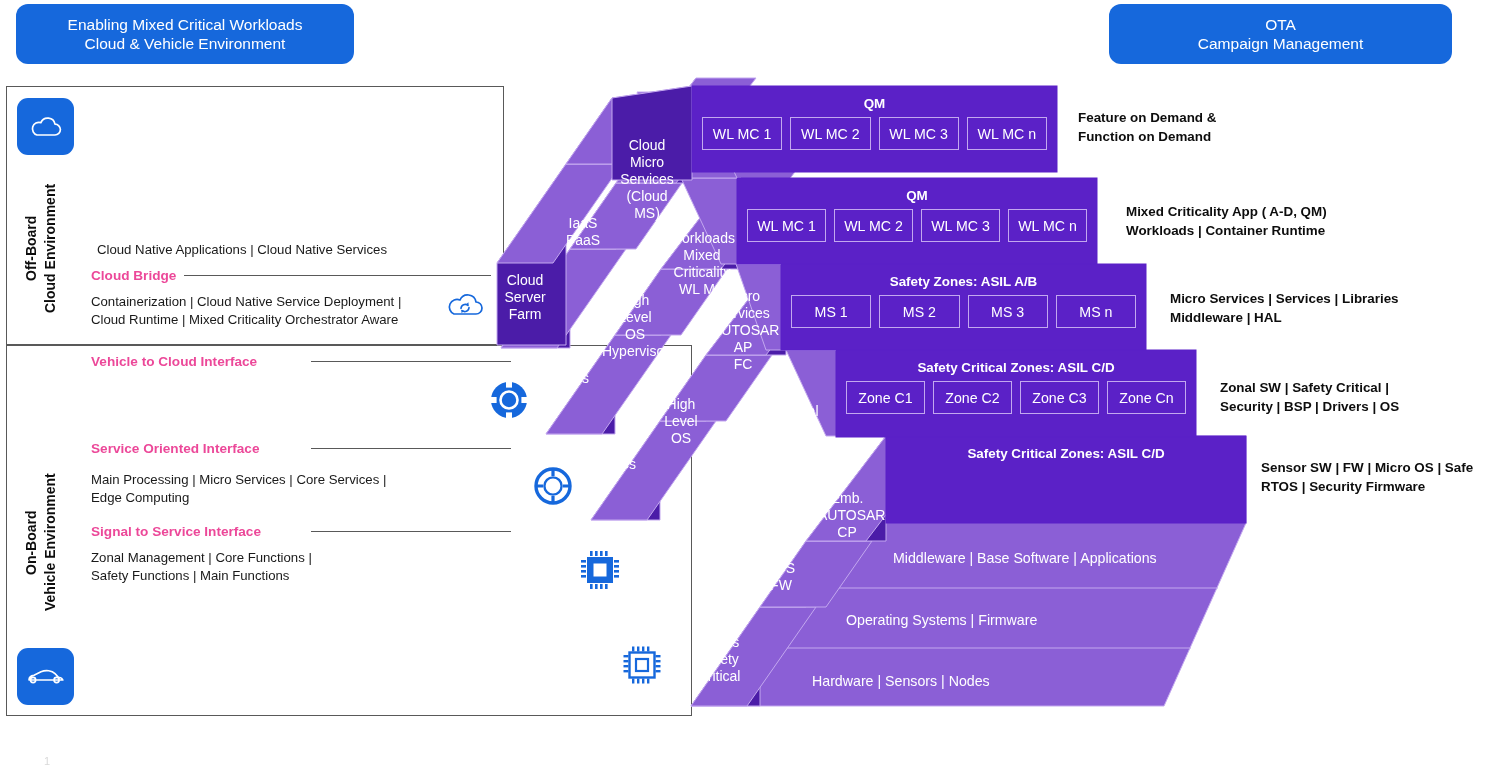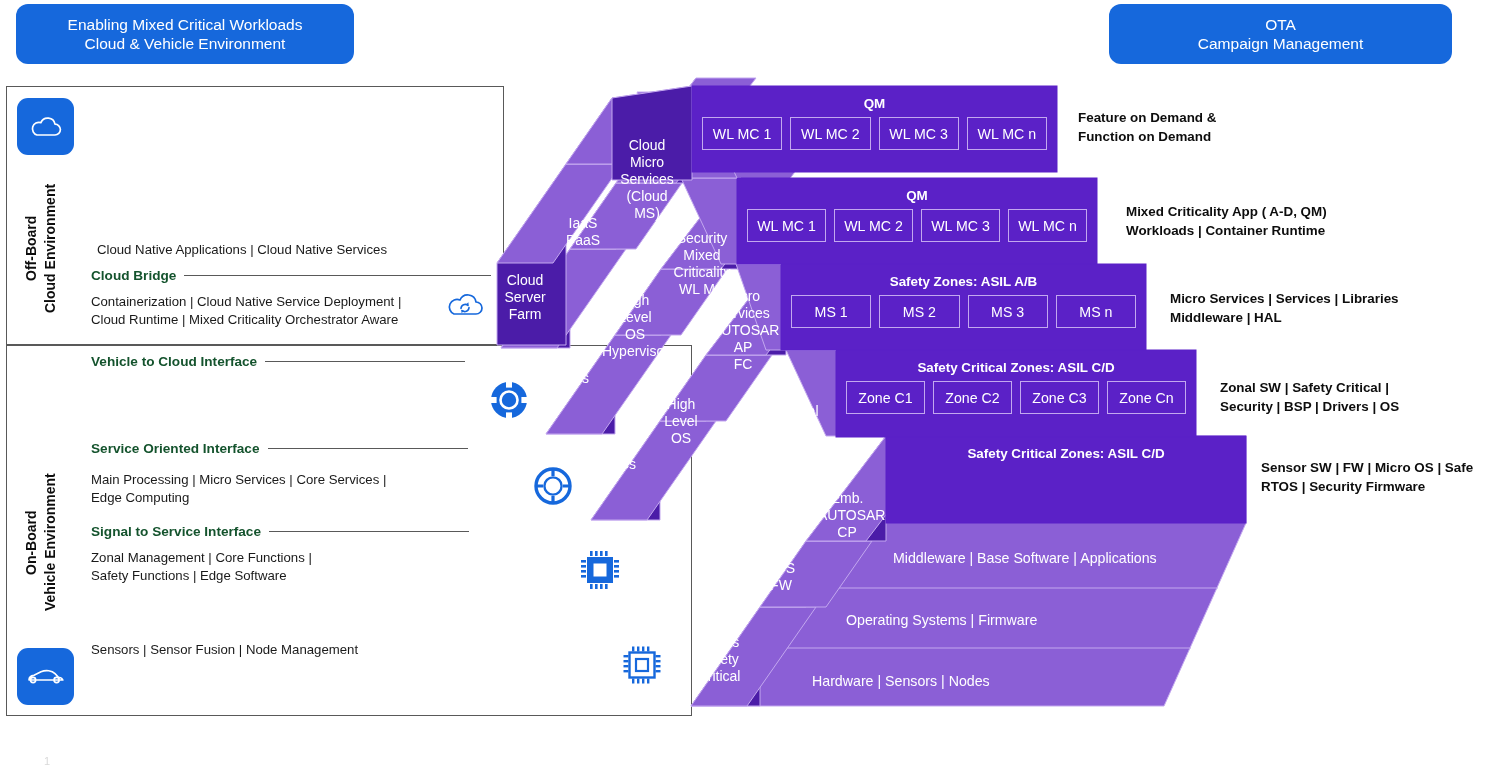--- a/index.html
+++ b/index.html
@@ -46,22 +46,22 @@
     position: absolute; width: 57px; height: 57px;
     background: #1668dc; border-radius: 11px;
     display: flex; align-items: center; justify-content: center;
   }
   #icon-cloud { left: 17px; top: 98px; }
   #icon-car   { left: 17px; top: 648px; }
 
   
   .tblock { position: absolute; color: #161616; }
   .tb-head {
-    font-weight: bold; font-size: 13.6px; color: #14532d;
-    white-space: nowrap; display: flex; align-items: center; gap: 8px;
+    font-weight: bold; font-size: 13.6px; color: #ec4899;
+    white-space: nowrap; display: flex; align-items: center; gap: 8px; justify-content: space-between;
   }
   .tb-head .rule { display: block; height: 1.3px; background: #595959; }
   .tb-body { font-size: 13.2px; line-height: 1.38; color: #1a1a1a; white-space: pre-line; }
 
   #tb-cna  { left: 91px; top: 241px; margin-left: 6px; }
   #tb-cb   { left: 91px; top: 268px; width: 400px; }
   #tb-cb   .rule { width: 310px; }
   #tb-cbb  { left: 91px; top: 293px; }
   #tb-v2c  { left: 91px; top: 354px; width: 420px; }
   #tb-v2c  .rule { width: 200px; }
@@ -187,23 +187,22 @@
     <i class="rule"></i>
   </div>
   <div class="tblock tb-body" id="tb-soib">Main Processing | Micro Services | Core Services |
 Edge Computing</div>
 
   <div class="tblock tb-head" id="tb-sts">
     <span>Signal to Service  Interface</span>
     <i class="rule"></i>
   </div>
   <div class="tblock tb-body" id="tb-stsb">Zonal Management | Core Functions |
-Safety Functions | Edge Software</div>
-
-  <div class="tblock tb-body" id="tb-scb">Sensors | Sensor Fusion | Node Management</div>
+Safety Functions | Main Functions</div>
+
 
   <div class="blue-ic" id="ic-cloudsync">
     <svg width="44" height="34" viewBox="0 0 44 34">
       <path d="M10 26 h22 a6 6 0 0 0 0-12 a8.4 8.4 0 0 0-16-2 A5.6 5.6 0 0 0 10 26 z" fill="none" stroke="#1668dc" stroke-width="1.7" stroke-linejoin="round"></path>
       <path d="M17 20.5 a4.2 4.2 0 0 1 7-3 M25 19.5 a4.2 4.2 0 0 1-7 3" fill="none" stroke="#1668dc" stroke-width="1.6" stroke-linecap="round"></path>
       <path d="M24.4 14.2 l.3 3 l-3 -.4 z M17.6 25.2 l-.3 -3 l3 .4 z" fill="#1668dc"></path>
     </svg>
   </div>
   <div class="blue-ic" id="ic-wheel1">
     <svg width="44" height="44" viewBox="0 0 44 44">
@@ -353,21 +352,21 @@
         <div class="cell">WL MC 1</div>
         <div class="cell">WL MC 2</div>
         <div class="cell">WL MC 3</div>
         <div class="cell">WL MC n</div>
       </div>
     </div>
     <div class="face-cap" style="left:546px; top:370px; width:52px;">SoCs</div>
     <div class="face-cap" style="left:602px; top:292px; width:66px;">High Level
 OS
 Hypervisors</div>
-    <div class="face-cap" style="left:668px; top:230px; width:68px;">Security
+    <div class="face-cap" style="left:668px; top:230px; width:68px;">Workloads
 Mixed
 Criticality
 WL MC</div>
 
     <div class="layer" id="L3" style="left:781px; top:264px; width:365px; height:86px;">
       <div class="top-row" style="top:10px;">Safety Zones: ASIL A/B</div>
       <div class="cells" style="top:31px; left:10px; right:10px;">
         <div class="cell">MS 1</div>
         <div class="cell">MS 2</div>
         <div class="cell">MS 3</div>

